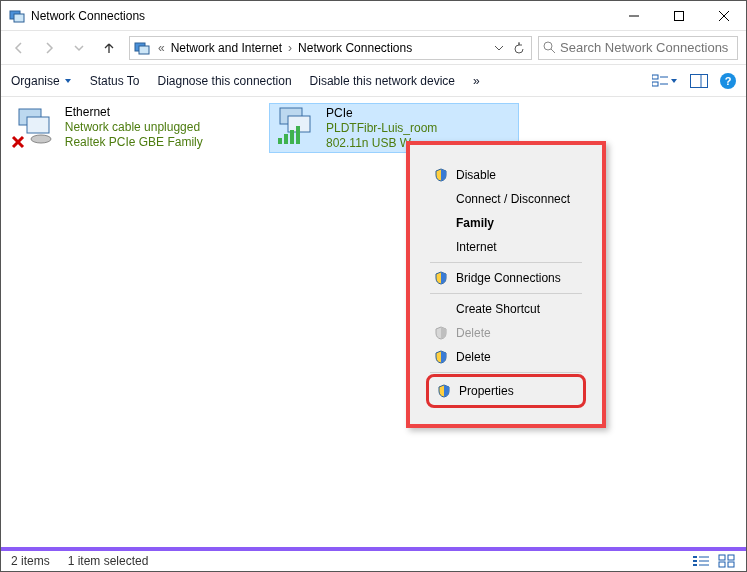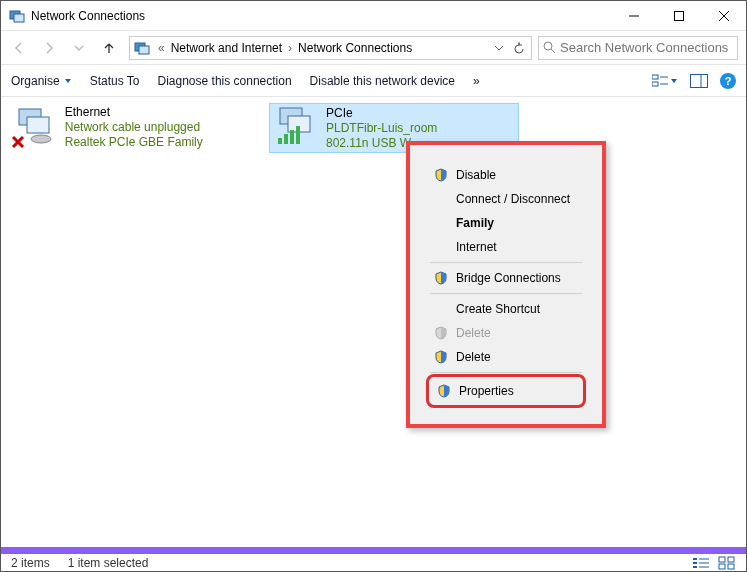--- a/index.html
+++ b/index.html
@@ -47,21 +47,21 @@
 
 .context-menu { position: absolute; width: 200px; background: #f0f0f0; border: 4px solid #ef4444; box-shadow: 3px 3px 6px rgba(0,0,0,0.25); padding: 18px; }
 .menu-item { height: 24px; display: flex; align-items: center; padding: 0 8px 0 4px; gap: 6px; }
 .menu-item .mi-icon { width: 18px; display:flex; justify-content:center; }
 .menu-item.disabled { color: #9a9a9a; }
 .menu-item.bold .mi-label { font-weight: 600; }
 .menu-sep { height: 1px; background: #d0d0d0; margin: 3px 2px; }
 .highlight-box { border: 3px solid #e03030; border-radius: 8px; margin: -2px; padding: 2px; }
 
 
-.statusbar { height: 24px; border-top: 7px solid #8b5cf6; display: flex; align-items: center; padding: 0 10px; gap: 18px; color: #333; }
+.statusbar { height: 24px; border-top: 4px solid #8b5cf6; display: flex; align-items: center; padding: 0 10px; gap: 18px; color: #333; }
 .statusbar .right { margin-left:auto; display:flex; gap:8px; }
 .view-icon { width:18px; height:14px; display:flex; }
 
 svg { display: block; }
 </style>
 </head>
 <body>
 
 <div class="window">
 

